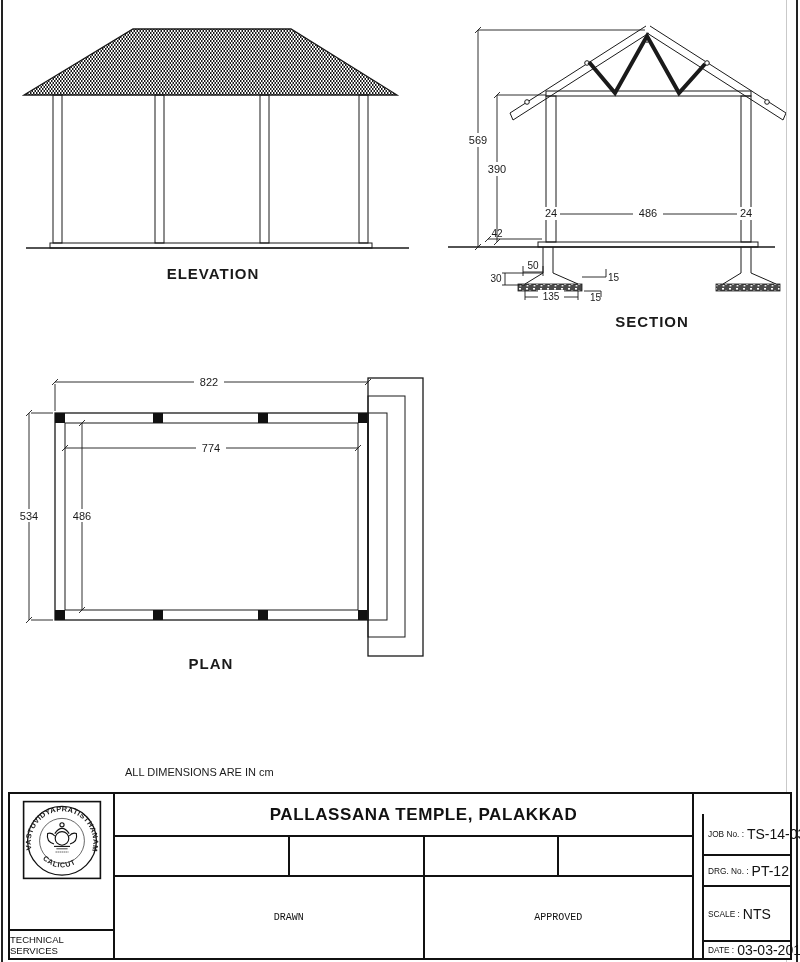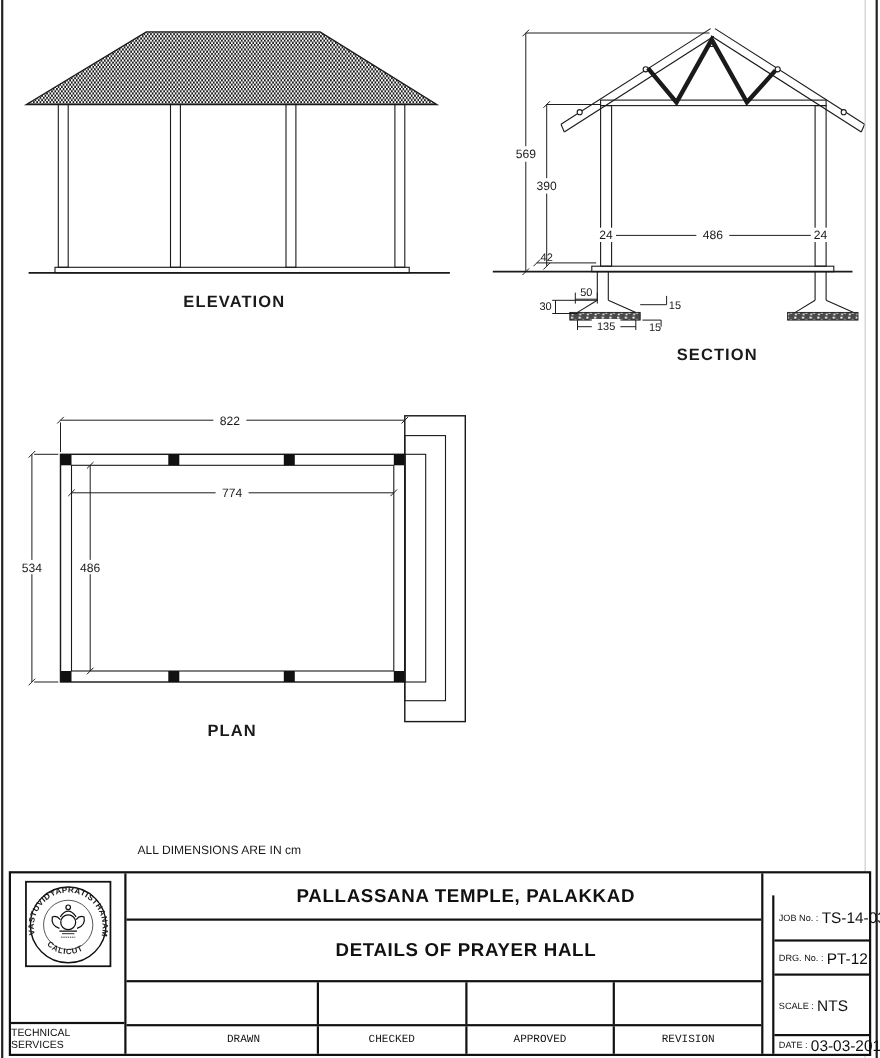--- a/index.html
+++ b/index.html
@@ -258,32 +258,29 @@
           <path d="M 43,61 H 57" stroke-width="1"></path>
           <path d="M 42,65 H 58" stroke-width="1" stroke-dasharray="1.5,1"></path>
         </g>
       </svg>
     </div>
     <div class="tb-dept">TECHNICAL SERVICES</div>
   </div>
 
   <div class="tb-mid">
     <div class="tb-row tb-row1">PALLASSANA TEMPLE, PALAKKAD</div>
-    <div class="tb-row tb-row2">DETAILS OF PRAYER HALL</div>
     <div class="tb-row tb-row3">
       <div class="tb-cell"></div>
       <div class="tb-cell"></div>
       <div class="tb-cell"></div>
       <div class="tb-cell"></div>
     </div>
     <div class="tb-row tb-row4">
       <div class="tb-cell">DRAWN</div>
-      <div class="tb-cell">CHECKED</div>
       <div class="tb-cell">APPROVED</div>
-      <div class="tb-cell">REVISION</div>
     </div>
   </div>
 
   <div class="tb-gap"></div>
 
   <div class="tb-right">
     <div class="meta-row m1">
       <span class="meta-label">JOB No. :</span>
       <span class="meta-value">TS-14-03</span>
     </div>

